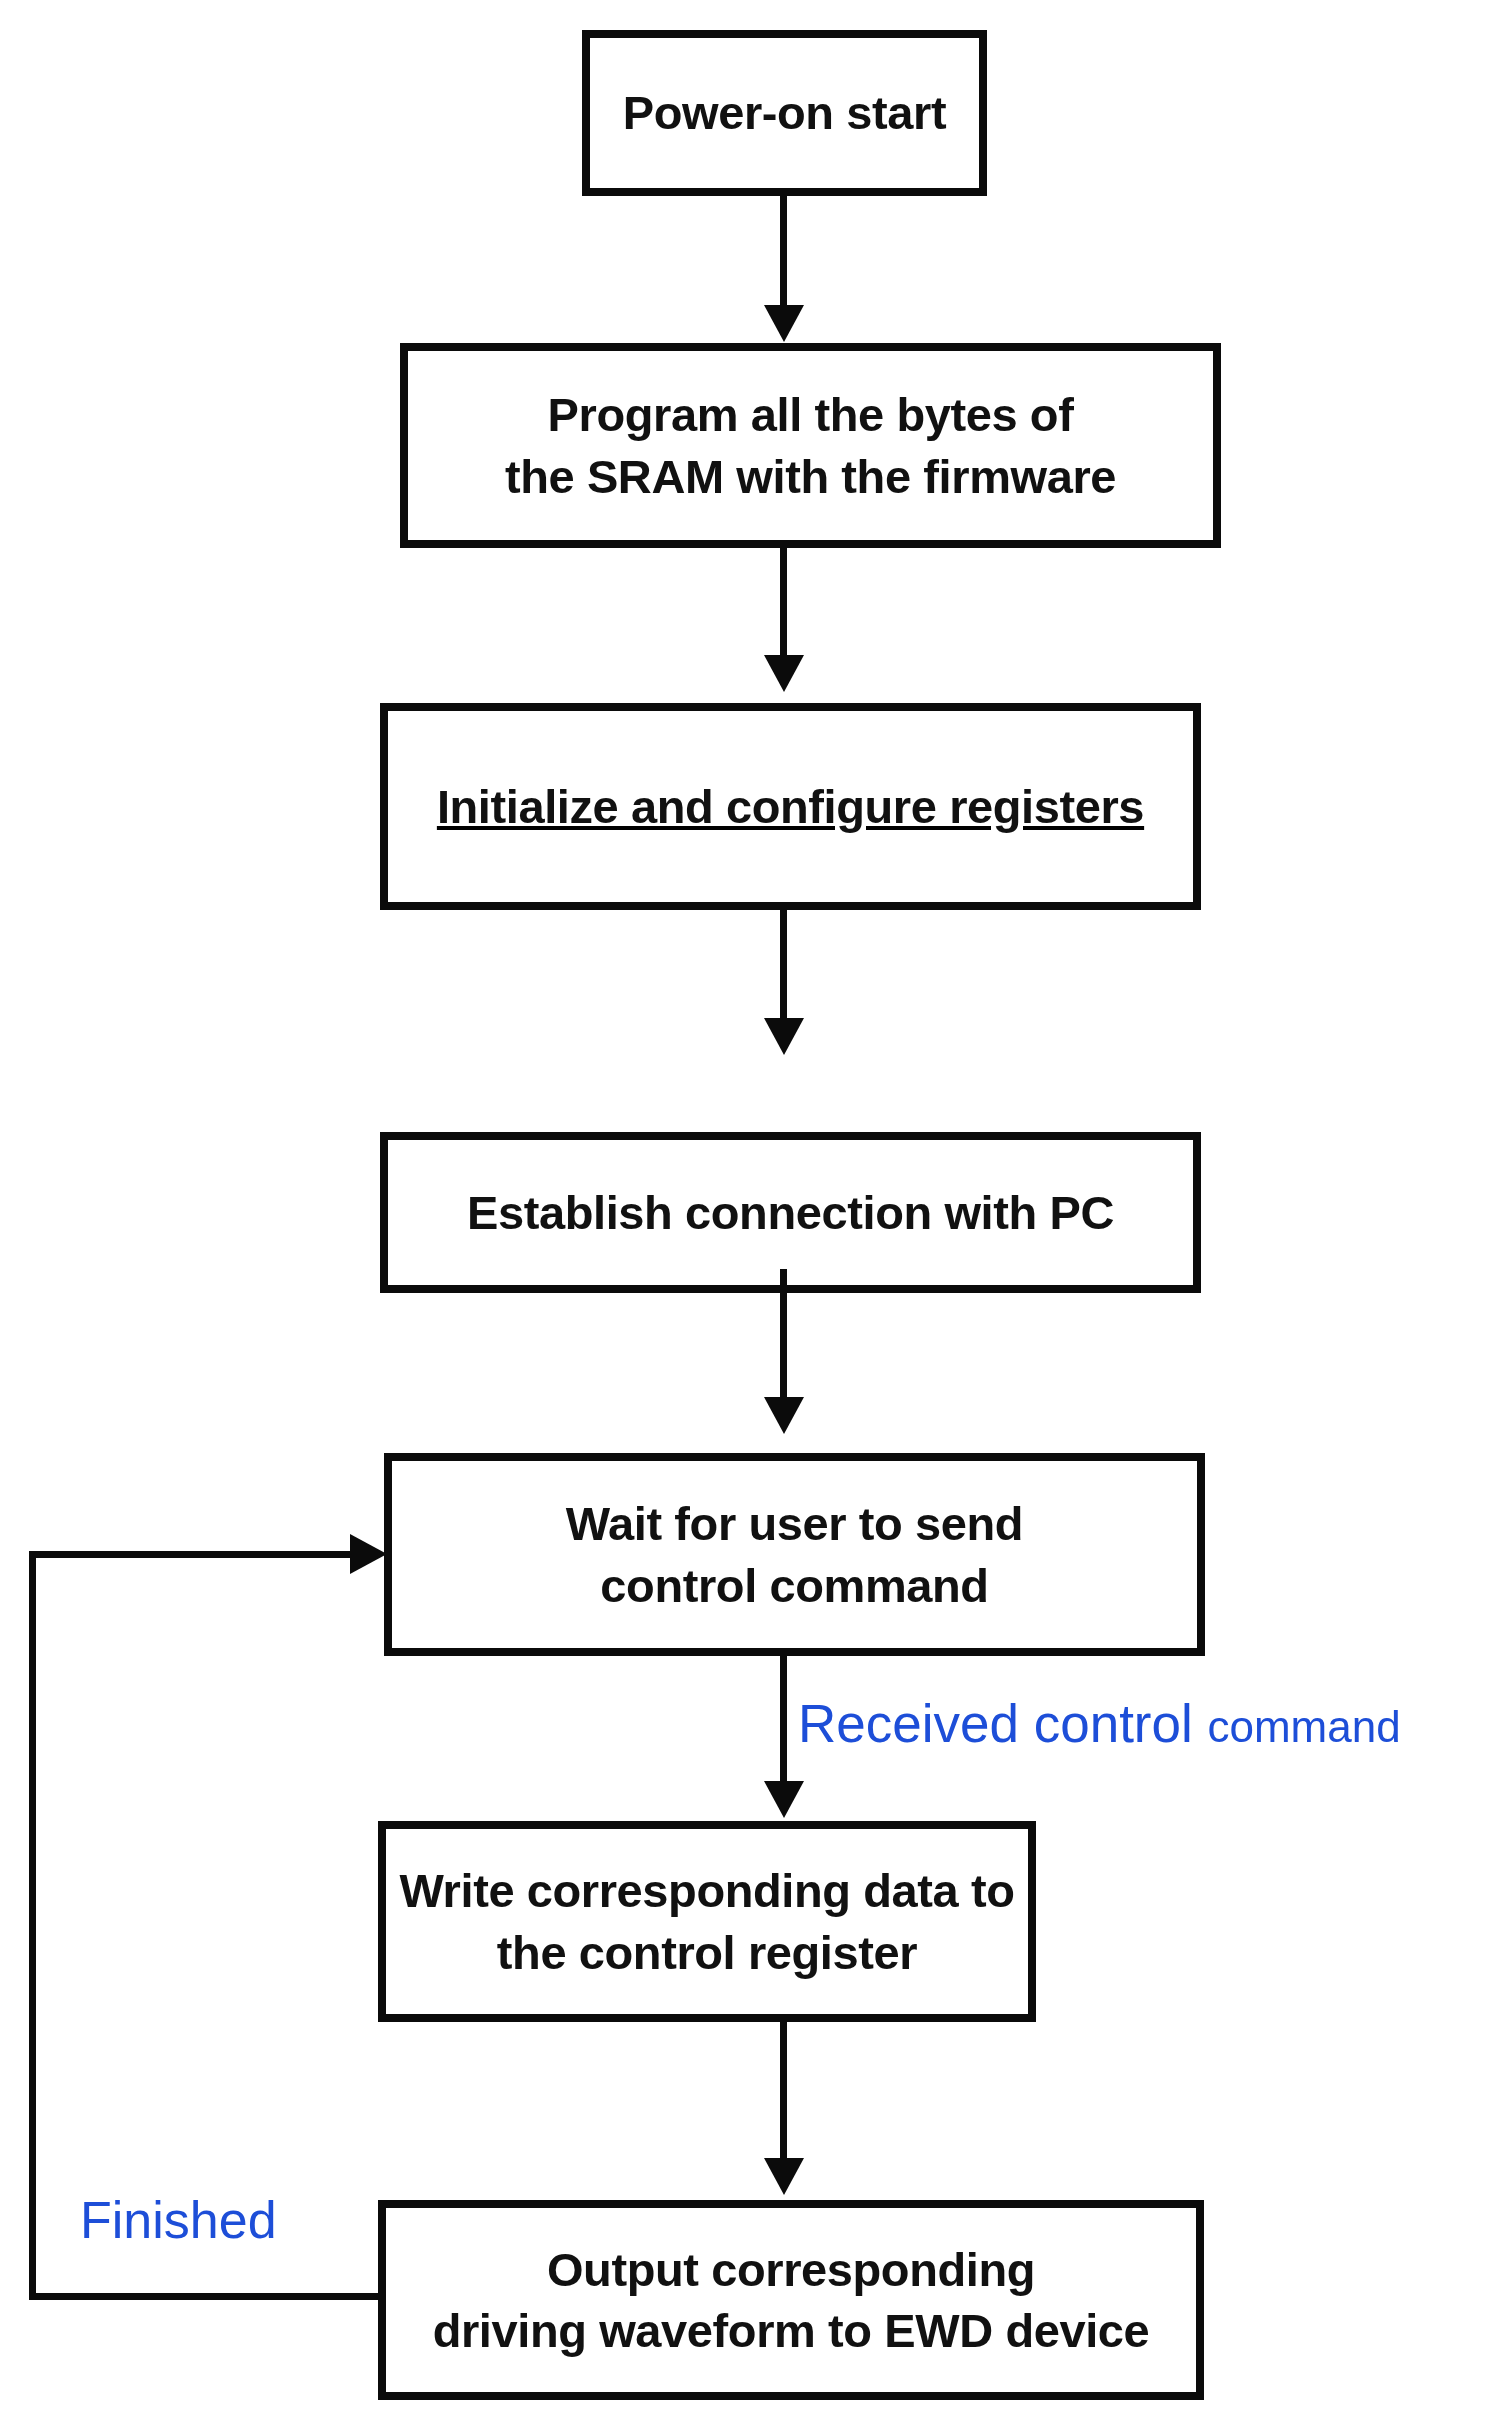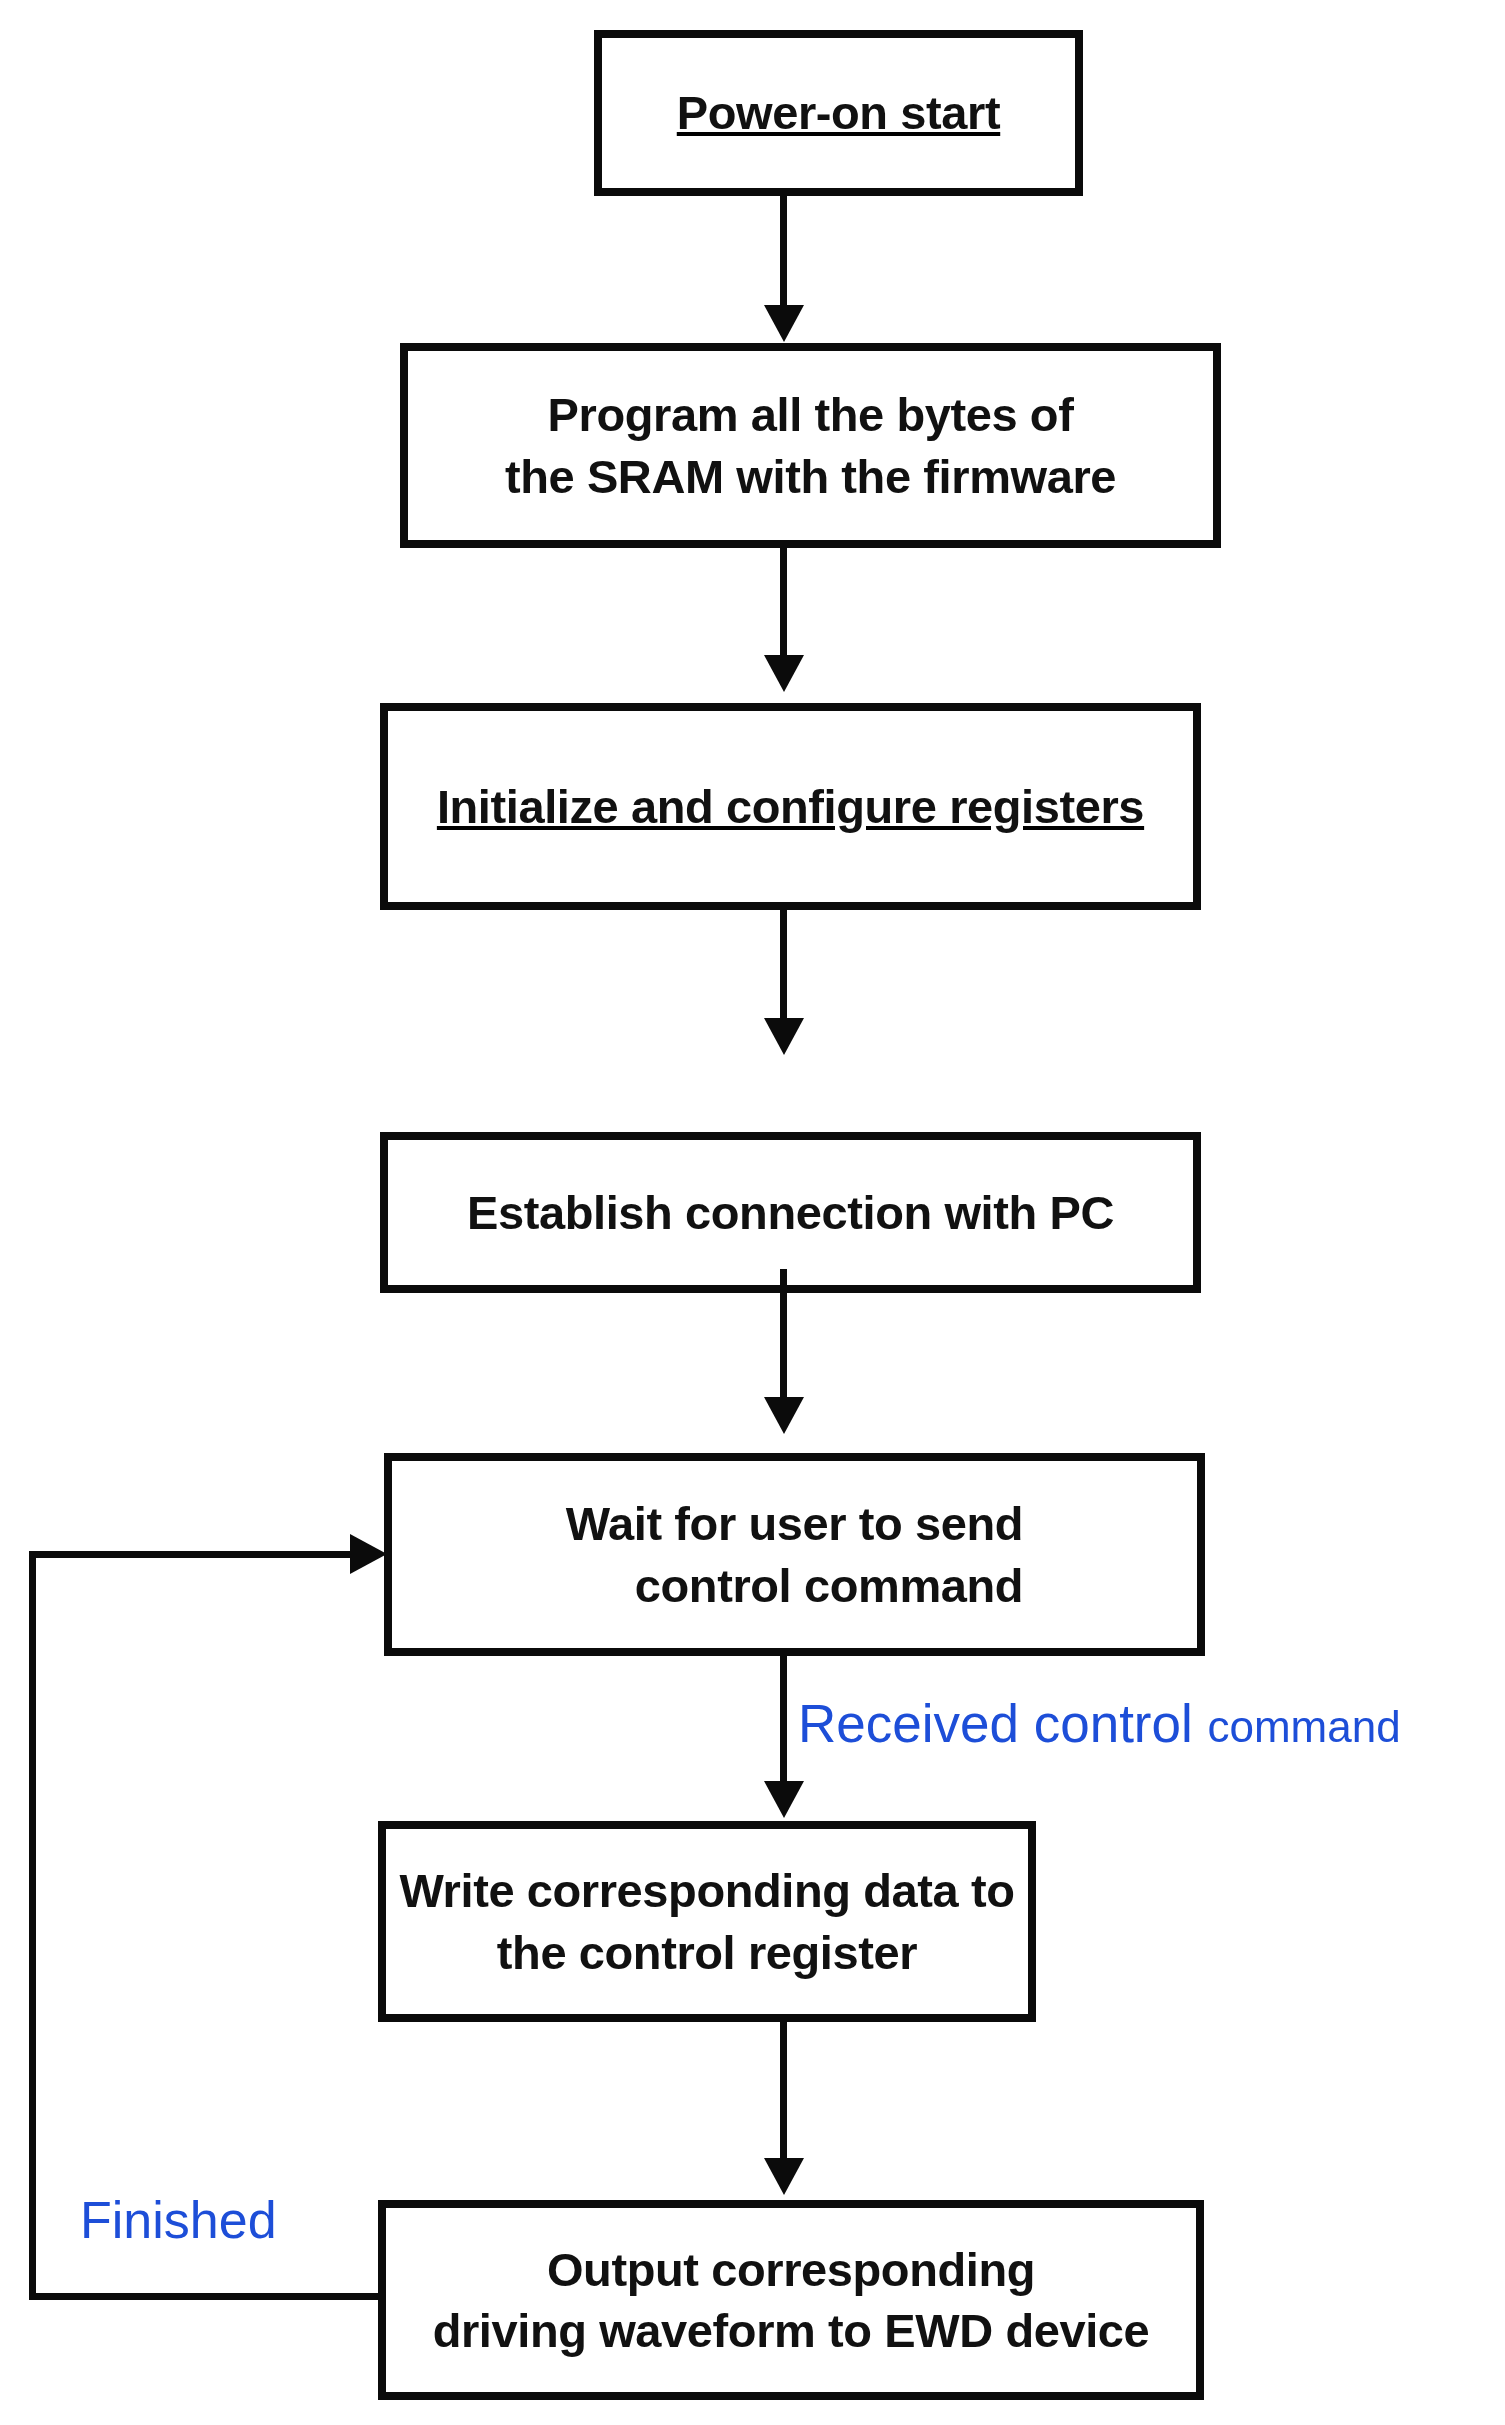--- a/index.html
+++ b/index.html
@@ -30,27 +30,27 @@
   .node .label {
     font-family: "Liberation Sans", sans-serif;
     font-weight: bold;
     color: #111111;
     font-size: 47px;
     line-height: 1.30;
     letter-spacing: -0.4px;
     white-space: pre-line;
     padding: 0 12.3px;
   }
-  #node-start  { left: 594px;  top: 30px;   width: 489px; height: 166px; text-decoration: underline; }
+  #node-start  { left: 582px;  top: 30px;   width: 405px; height: 166px; }
   #node-start .label { font-size: 47px; }
 
   #node-program { left: 380px; top: 343px;  width: 821px; height: 205px; margin-left: 20px; }
   #node-init    { left: 380px; top: 703px;  width: 821px; height: 207px; text-decoration: underline; }
   #node-connect { left: 380px; top: 1132px; width: 821px; height: 161px; }
-  #node-wait    { left: 384px; top: 1453px; width: 821px; height: 203px; text-align: right; }
+  #node-wait    { left: 384px; top: 1453px; width: 821px; height: 203px; }
   #node-write   { left: 378px; top: 1821px; width: 658px; height: 201px; }
   #node-output  { left: 378px; top: 2200px; width: 826px; height: 200px; align-items: center; }
 
   
   .vline {
     position: absolute;
     width: 7px;
     background: #0b0b0b;
   }
   .hline {

